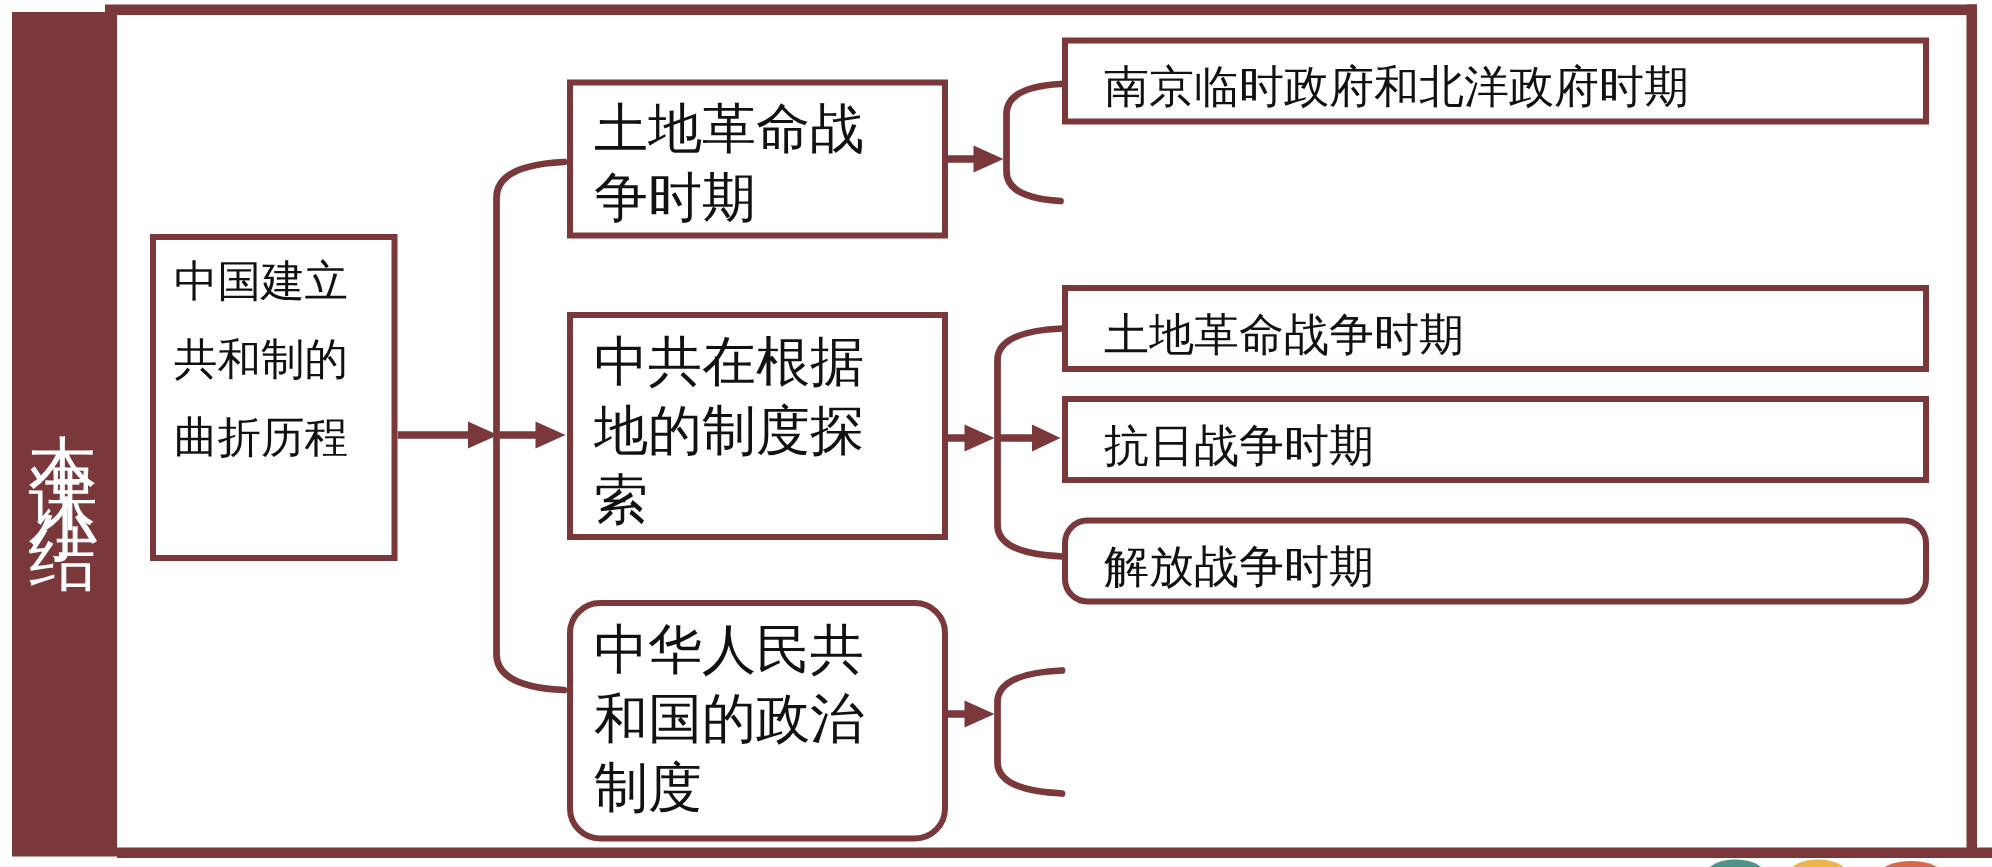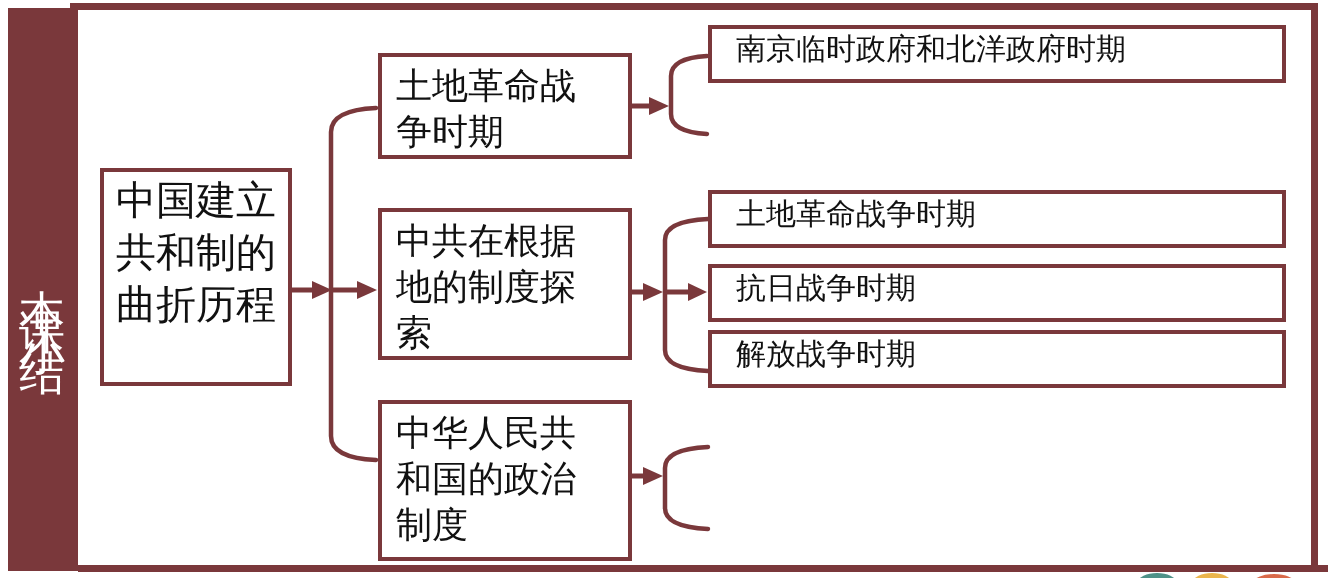--- a/index.html
+++ b/index.html
@@ -11,30 +11,30 @@
   .sidebar{position:absolute;left:8px;top:8px;width:70px;height:563px;background:#7A383B;
     display:flex;align-items:center;justify-content:center;z-index:3;}
   .sidebar-title{writing-mode:vertical-rl;text-orientation:upright;color:#fff;
     font-size:46px;letter-spacing:20px;font-weight:400;line-height:1;padding-top:6px;}
   .bar{position:absolute;background:#7A383B;z-index:3;}
   .bar-top{left:70px;top:3px;width:1248px;height:7px;}
   .bar-right{left:1311px;top:3px;width:7px;height:569px;}
   .bar-bottom{left:78px;top:565px;width:1250px;height:7px;}
   
   .node{position:absolute;background:#fff;border:4px solid #7A383B;box-sizing:border-box;z-index:2;}
-  .root-node{left:100px;top:168px;width:192px;height:218px;
-    font-size:40px;line-height:52px;padding:2px 8px 0 12px;}
+  .root-node{left:100px;top:156px;width:165px;height:218px;
+    font-size:29px;line-height:52px;padding:2px 8px 0 12px;}
   .branch-node{left:378px;width:254px;font-size:36px;line-height:46px;padding:6px 24px 0 14px;}
   .branch-0{top:53px;height:106px;}
   .branch-1{top:208px;height:152px;}
-  .branch-2{top:400px;height:161px;}
+  .branch-2{top:400px;height:161px;border-radius:22px;}
   .leaf-node{left:708px;width:578px;height:58px;font-size:30px;
-    display:flex;align-items:flex-start;padding-left:24px;}
+    display:flex;align-items:flex-end;padding-left:24px;}
   .leaf-0-0{top:25px;}  .leaf-0-1{top:105px;}
-  .leaf-1-0{top:190px;} .leaf-1-1{top:264px;} .leaf-1-2{top:330px;}
+  .leaf-1-0{top:190px;} .leaf-1-1{top:264px;} .leaf-1-2{top:345px;border-radius:17px;}
   .leaf-2-0{top:418px;} .leaf-2-1{top:500px;}
   
   svg.connectors{position:absolute;left:0;top:0;z-index:1;}
   .cline{stroke:#7A383B;stroke-width:5;fill:none;}
   .cbracket{stroke:#7A383B;stroke-width:4.5;fill:none;stroke-linecap:round;}
   .chead{fill:#7A383B;stroke:none;}
   .wm{stroke:none;}
 </style>
 </head>
 <body>

